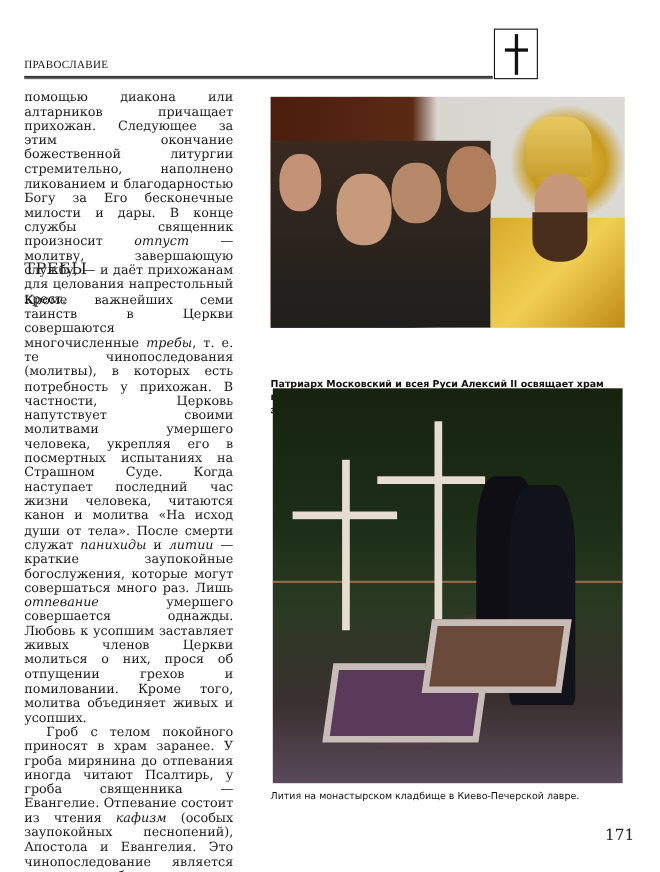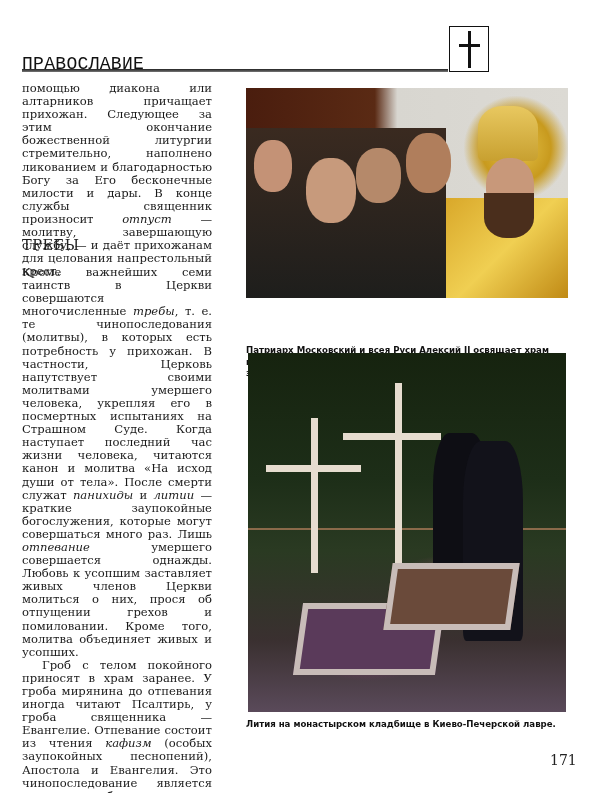--- a/index.html
+++ b/index.html
@@ -1,17 +1,17 @@
 <!DOCTYPE html>
 <html><head>
 <meta charset="utf-8">
 <style>
   html, body { margin:0; padding:0; background:#ffffff; }
   body { width:600px; height:793px; position:relative; overflow:hidden; font-family:"DejaVu Serif", serif; color:#1a1a1a; }
-  .header-label { position:absolute; left:22px; top:54px; font-family:Liberation Mono, monospace; font-size:18px; letter-spacing:0.3px; color:#111; }
+  .header-label { position:absolute; left:22px; top:54px; font-family:Liberation Serif, serif; font-size:10px; letter-spacing:0.3px; color:#111; }
   .header-rule { position:absolute; left:22px; top:69px; width:426px; height:3px; background:linear-gradient(#222, #777); }
   .cross-box { position:absolute; left:449px; top:26px; width:40px; height:46px; border:1.5px solid #111; box-sizing:border-box; background:#fff; }
   .cross-v { position:absolute; left:18px; top:4px; width:2.5px; height:37px; background:#111; }
   .cross-h { position:absolute; left:9px; top:17px; width:21px; height:2.5px; background:#111; }
 
   .col { position:absolute; left:22px; width:190px; font-size:11.6px; line-height:13.1px; text-align:justify; }
   .col p { margin:0; }
   .col .indent { text-indent:20px; }
   .col em { font-style:italic; }
   .section-title { position:absolute; left:22px; top:237px; font-size:14.5px; font-family:"DejaVu Serif", serif; color:#222; letter-spacing:0.5px; }
@@ -42,21 +42,21 @@
   .photo2 .crossA-v { position:absolute; left:63px; top:65px; width:7px; height:155px; background:#e6dccf; }
   .photo2 .crossA-h { position:absolute; left:18px; top:112px; width:95px; height:7px; background:#e6dccf; }
   .photo2 .crossB-v { position:absolute; left:147px; top:30px; width:7px; height:190px; background:#e6dccf; }
   .photo2 .crossB-h { position:absolute; left:95px; top:80px; width:98px; height:7px; background:#e6dccf; }
   .photo2 .monk1 { position:absolute; left:185px; top:80px; width:55px; height:180px; border-radius:30% 30% 5% 5%; background:#0e0e14; }
   .photo2 .monk2 { position:absolute; left:215px; top:88px; width:60px; height:200px; border-radius:30% 30% 5% 5%; background:#12121a; }
   .photo2 .grave1 { position:absolute; left:50px; top:250px; width:130px; height:60px; border:6px solid #c8bcb8; background:#5a3a5a; transform:skewX(-8deg); }
   .photo2 .grave2 { position:absolute; left:140px; top:210px; width:115px; height:55px; border:6px solid #c8bcb8; background:#6a4a3a; transform:skewX(-8deg); }
   .photo2 .fence { position:absolute; left:0; top:175px; width:318px; height:2px; background:#8a6a4a; }
 
-  .cap2 { position:absolute; left:246px; top:719px; width:320px; font-family:"DejaVu Sans", sans-serif; font-weight:bold; font-size:8.6px; line-height:11.5px; color:#111; }
+  .cap2 { position:absolute; left:246px; top:719px; width:320px; font-family:"DejaVu Sans", sans-serif; font-weight:normal; font-size:8.6px; line-height:11.5px; color:#111; }
   .page-num { position:absolute; left:550px; top:752px; font-family:"DejaVu Serif", serif; font-size:14px; color:#222; }
 </style>
 </head>
 <body>
 
 <div class="header-label">ПРАВОСЛАВИЕ</div>
 <div class="header-rule"></div>
 <div class="cross-box">
   <div class="cross-v"></div>
   <div class="cross-h"></div>

